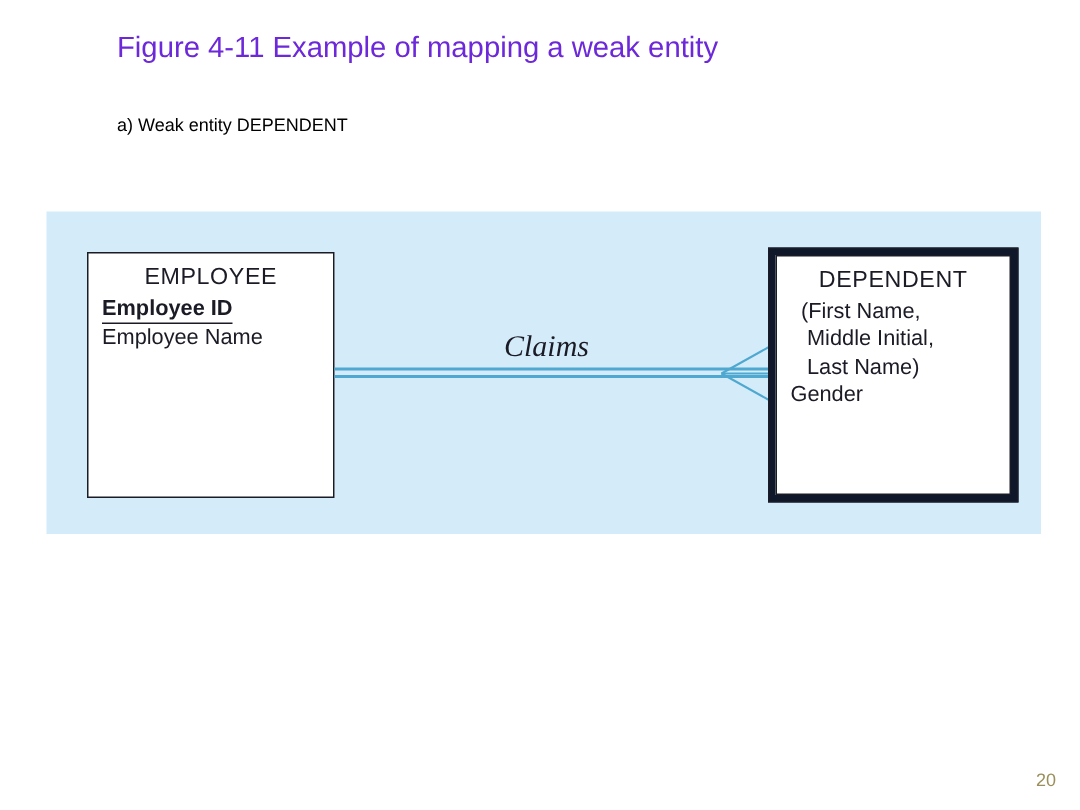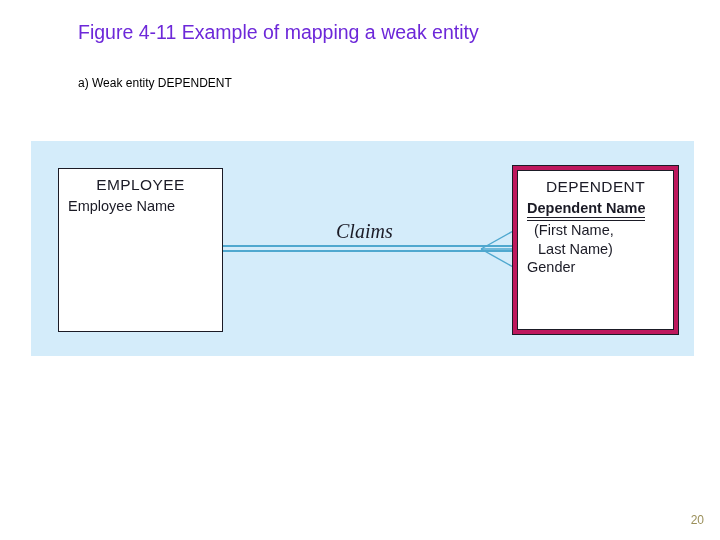--- a/index.html
+++ b/index.html
@@ -56,21 +56,21 @@
     width: 165px;
     height: 164px;
     border: 1.6px solid #1b1b26;
   }
   .entity-weak-outer {
     left: 481px;
     top: 24px;
     width: 167px;
     height: 170px;
     border: 1.6px solid #1b1b26;
-    background: #be185d;
+    background: #0f172a;
   }
   .entity-weak-inner {
     position: absolute;
     left: 4px;
     top: 4px;
     right: 4px;
     bottom: 4px;
     border: 1.4px solid #1b1b26;
     background: #ffffff;
     box-sizing: border-box;
@@ -170,20 +170,23 @@
 
 <div class="slide-title">Figure 4-11 Example of mapping a weak entity</div>
 
 <div class="slide-subtitle">a) Weak entity DEPENDENT</div>
 
 <div class="figure-panel">
 
   <div class="entity entity-strong">
     <div class="entity-body">
       <div class="entity-name">EMPLOYEE</div>
+      <div class="attr">
+        <span class="attr-identifier">Employee ID</span>
+      </div>
       <div class="attr">Employee Name</div>
     </div>
   </div>
 
   <div class="rel-line">
     <span class="top"></span>
     <span class="bot"></span>
   </div>
 
   <div class="rel-label">Claims</div>
@@ -195,24 +198,22 @@
         <line x1="2" y1="22" x2="36" y2="41"></line>
         <line x1="2" y1="22" x2="36" y2="22"></line>
       </g>
     </svg>
   </div>
 
   <div class="entity entity-weak-outer">
     <div class="entity-weak-inner">
       <div class="entity-body">
         <div class="entity-name">DEPENDENT</div>
-        <div class="attr">
-          <span class="attr-partial-identifier">Dependent Name</span>
-        </div>
         <div class="attr attr-indent1">(First Name,</div>
+        <div class="attr attr-indent2">Middle Initial,</div>
         <div class="attr attr-indent2">Last Name)</div>
         <div class="attr">Gender</div>
       </div>
     </div>
   </div>
 
 </div>
 
 <div class="page-number">20</div>
 

